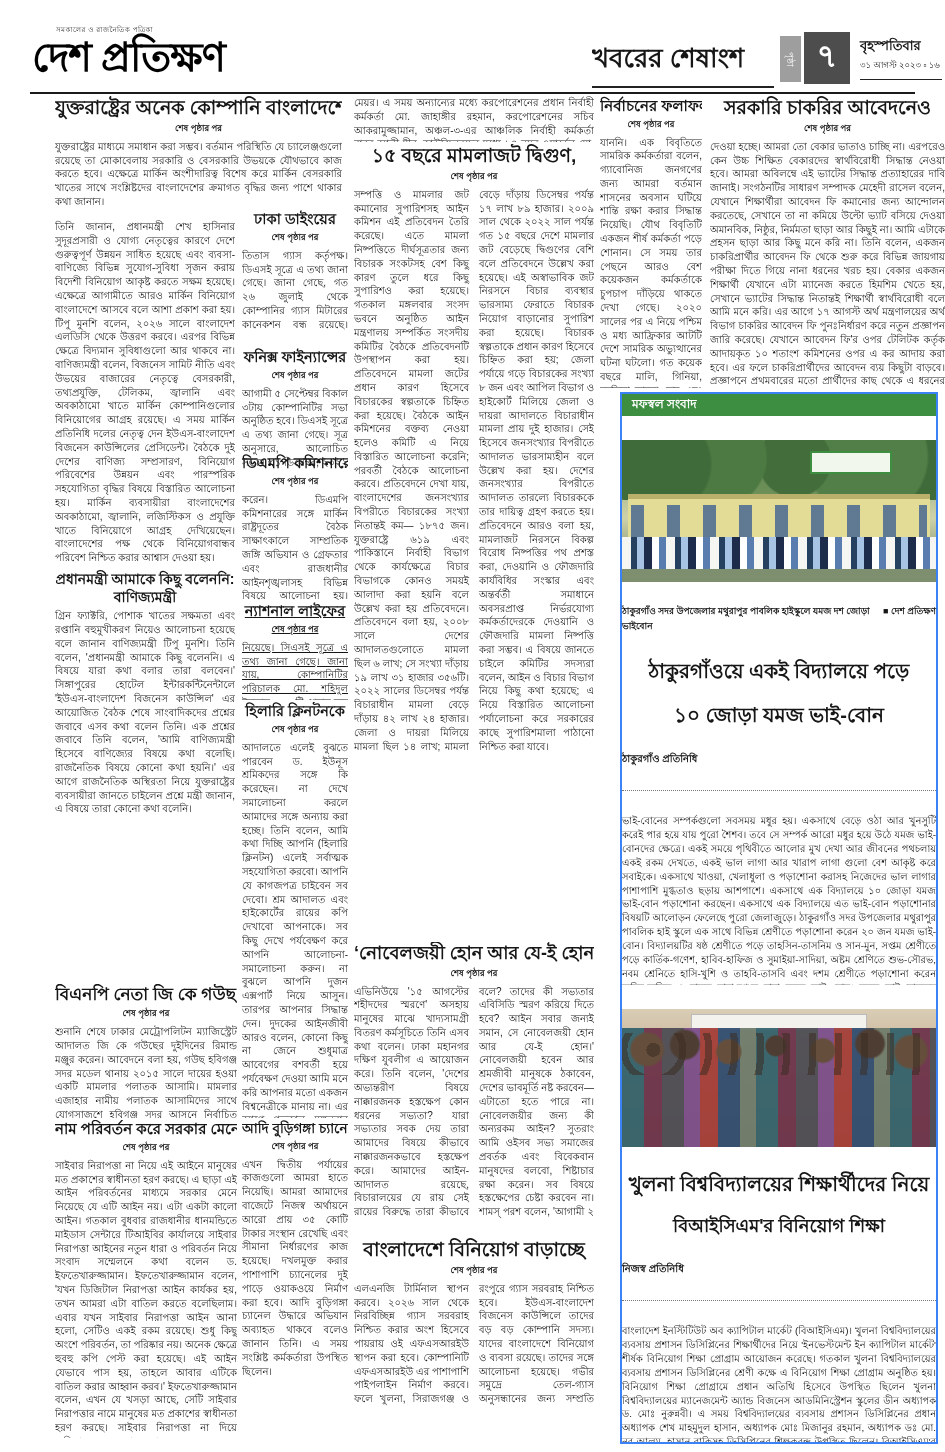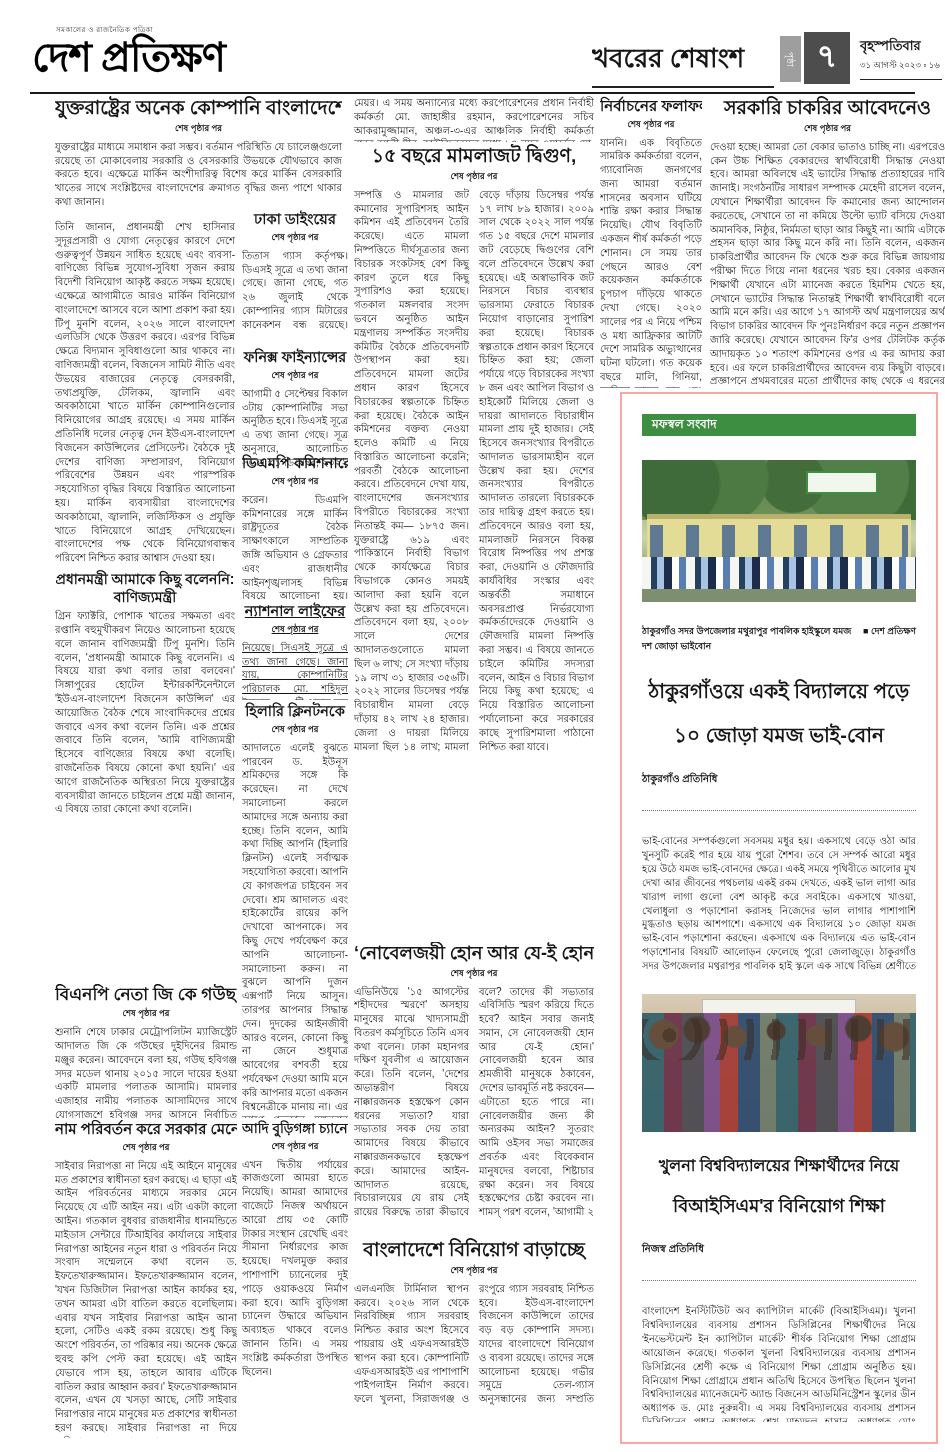--- a/index.html
+++ b/index.html
@@ -25,21 +25,21 @@
   .abs { position:absolute; overflow:hidden; }
   .h-xl { font-size:19px; font-weight:bold; text-align:center; white-space:nowrap; overflow:hidden; line-height:1.25; }
   .h-lg { font-size:17px; font-weight:bold; text-align:center; white-space:nowrap; overflow:hidden; line-height:1.25; }
   .h-md { font-size:14.5px; font-weight:bold; text-align:center; white-space:nowrap; overflow:hidden; line-height:1.3; }
   .continued { font-size:8.5px; font-weight:bold; text-align:center; margin:2px 0 4px; }
   .body-txt { font-size:10px; line-height:1.38; text-align:justify; color:#1c1c1c; }
   .cols2 { column-count:2; column-gap:10px; }
   .inline-sub { font-size:14px; font-weight:bold; text-align:center; margin:5px 0 3px; line-height:1.3; }
 
   
-  .green-box { position:absolute; left:620px; top:392px; width:318px; height:1052px; border:2px solid #fca5a5; background:#fff; padding:20px; display:flex; flex-direction:column;gap:18px; }
+  .green-box { position:absolute; left:620px; top:392px; width:318px; height:1052px; border:2px solid #3b82f6; background:#fff; padding:0; display:flex; flex-direction:column;gap:18px; }
   .green-bar { height:22px; background:#3e8e41; color:#fff; font-size:12px; font-weight:bold; display:flex; align-items:center; padding-left:10px; flex:0 0 auto; }
   .photo { position:relative; width:100%; overflow:hidden; flex:0 0 auto; margin-top:6px; }
   .caption-row { display:flex; justify-content:space-between; gap:8px; font-size:9px; font-weight:bold; margin-top:4px; flex:0 0 auto; }
   .story-title { font-size:20px; font-weight:bold; text-align:center; line-height:1.3; white-space:nowrap; overflow:hidden; flex:0 0 auto; }
   .byline { font-size:10px; font-weight:bold; margin-top:5px; flex:0 0 auto; }
   .dotted { border-top:1.5px dotted #777; margin:4px 0 5px; flex:0 0 auto; }
   .story-body { font-size:9.8px; line-height:1.42; text-align:justify; overflow:hidden; }
 
   
   .ph-sky { position:absolute; inset:0; background:linear-gradient(180deg,#7ea06b 0%,#93b27b 30%,#b9c49a 42%,#cfd2a8 55%,#9aa985 75%,#8a9a7a 100%); }
@@ -213,20 +213,20 @@
     <div class="dotted"></div>
     <div class="story-body" style="flex:1 1 auto;">ভাই-বোনের সম্পর্কগুলো সবসময় মধুর হয়। একসাথে বেড়ে ওঠা আর খুনসুটি করেই পার হয়ে যায় পুরো শৈশব। তবে সে সম্পর্ক আরো মধুর হয়ে উঠে যমজ ভাই-বোনদের ক্ষেত্রে। একই সময়ে পৃথিবীতে আলোর মুখ দেখা আর জীবনের পথচলায় একই রকম দেখতে, একই ভাল লাগা আর খারাপ লাগা গুলো বেশ আকৃষ্ট করে সবাইকে। একসাথে খাওয়া, খেলাধুলা ও পড়াশোনা করাসহ নিজেদের ভাল লাগার পাশাপাশি মুগ্ধতাও ছড়ায় আশপাশে। একসাথে এক বিদ্যালয়ে ১০ জোড়া যমজ ভাই-বোন পড়াশোনা করছেন। একসাথে এক বিদ্যালয়ে এত ভাই-বোন পড়াশোনার বিষয়টি আলোড়ন ফেলেছে পুরো জেলাজুড়ে। ঠাকুরগাঁও সদর উপজেলার মথুরাপুর পাবলিক হাই স্কুলে এক সাথে বিভিন্ন শ্রেণীতে পড়াশোনা করেন ২০ জন যমজ ভাই-বোন। বিদ্যালয়টির ষষ্ঠ শ্রেণীতে পড়ে তাহসিন-তাসনিম ও সান-মুন, সপ্তম শ্রেণীতে পড়ে কার্তিক-গণেশ, হাবিব-হাফিজ ও সুমাইয়া-সাদিয়া, অষ্টম শ্রেণিতে শুভ-সৌরভ, নবম শ্রেনিতে হাসি-খুশি ও তাহবি-তাসবি এবং দশম শ্রেণীতে পড়াশোনা করেন অবিদ-অমিত ও রাহুল রাহা-চঞ্চল রাহা যমজ ভাই বোন। যমজ ভাই-বোনদের চেহারায় মিল থাকায় তাদের নিশ্চিত করতে খানিকটা বিড়ম্বনা হলেও তাদের সাথে নিয়ে বেশ উপভোগ করেন বিদ্যালয়ের শিক্ষক ও সহপাঠীরা। দুইজন একসাথে বেড়ে ওঠাকে বেশ গর্বের সাথে দেখেন যমজ ভাই-বোনেরা। ষষ্ঠ শ্রেণীর যমজ দুই ভাই সান ও মুন বলে, আমরা দুই ভাই একসাথে সব কাজ করি। খাওয়া, খেলাধুলা ও স্কুলে যাওয়া একসাথে করি। আমাদের দুজনের পছন্দ মাসে ভাত। শুধু দুজনের দুই রঙ পছন্দ। একজনের লাল অন্যজনের নীল। আমরা একই পোশাক পরে বিভিন্ন জায়গায় যাই। শুধু পোশাক না আমাদের জুতা, চশমা, সব এক রকম। আমাদের খুব ভালো লাগে। তবে অনেকজনে আমরা কে কোনটা চিনতে পারেনা। আমরা বিষয়টাকে আরো বেশি উপভোগ করি। আমরা দুই ভাই অনেক আনন্দ করি একসাথে। বাড়িতে একসাথে বসি। আমাদের বাবা-মা ও পরিবারের সকলে খুশি আমাদের নিয়ে। সপ্তম শ্রেণীর যমজ দুই বোন সুমাইয়া ও সাদিয়া বলে, আমাদের সব কাজগুলো আমরা একসাথে করি। আমাদের সবার প্রিয় রঙ হল নীল। আমরা একসাথে স্কুলে আসি। একসাথে ক্লাসে বসি। জিমিনের সময় আবার একসাথে খেলা করে থাকি। সব কাজগুলো আমরা একসাথে করি। ক্লাসের সময় একজনকে বকা দিলে আমাদের দুজনকে খুব খারাপ লাগে। আবার কেউ যদি আমরা ভালো কিছু করি তাহলে মন থেকে ভালো লাগা কাজ করে। স্কুলের শিক্ষক ও সহপাঠীরা আমাদের চিনতে পারেনা। তখন একসাথে দুজনকে ডাকে তখন আমাদের ভালো লাগে। নবম শ্রেণির যমজ দুই বোন হাসি ও খুশি বলে, আমাদের একটা বড় সুবিধা হল কেউ কোন ভুল করলে একজন অন্য জনকে চাপিয়ে দেওয়া যায়। পরে আবার আমরা একসাথে মিলে যাই। আর পরিবারের কাছে, আত্মীয় স্বজনদের কাছে ও শিক্ষকদের কাছেও আমরা বেশ আদর পাই।</div>
 
     <div class="photo" style="height:138px;">
       <div class="ph2-wall"></div>
       <div class="ph2-banner"></div>
       <div class="ph2-crowd"></div>
       <div class="ph2-heads"></div>
     </div>
 
-    <div class="story-title" style="font-size:16px; margin-top:6px;">খুলনা বিশ্ববিদ্যালয়ের শিক্ষার্থীদের নিয়ে</div>
+    <div class="story-title" style="font-size:20px; margin-top:6px;">খুলনা বিশ্ববিদ্যালয়ের শিক্ষার্থীদের নিয়ে</div>
     <div class="story-title" style="font-size:18px;">বিআইসিএম'র বিনিয়োগ শিক্ষা</div>
     <div class="byline">নিজস্ব প্রতিনিধি</div>
     <div class="dotted"></div>
     <div class="story-body" style="height:118px; flex:0 0 auto;">বাংলাদেশ ইনস্টিটিউট অব ক্যাপিটাল মার্কেট (বিআইসিএম)। খুলনা বিশ্ববিদ্যালয়ের ব্যবসায় প্রশাসন ডিসিপ্লিনের শিক্ষার্থীদের নিয়ে 'ইনভেস্টমেন্ট ইন ক্যাপিটাল মার্কেট' শীর্ষক বিনিয়োগ শিক্ষা প্রোগ্রাম আয়োজন করেছে। গতকাল খুলনা বিশ্ববিদ্যালয়ের ব্যবসায় প্রশাসন ডিসিপ্লিনের শ্রেণী কক্ষে এ বিনিয়োগ শিক্ষা প্রোগ্রাম অনুষ্ঠিত হয়। বিনিয়োগ শিক্ষা প্রোগ্রামে প্রধান অতিথি হিসেবে উপস্থিত ছিলেন খুলনা বিশ্ববিদ্যালয়ের ম্যানেজমেন্ট অ্যান্ড বিজনেস আডমিনিস্ট্রেশন স্কুলের ডীন অধ্যাপক ড. মোঃ নুরুন্নবী। এ সময় বিশ্ববিদ্যালয়ের ব্যবসায় প্রশাসন ডিসিপ্লিনের প্রধান অধ্যাপক শেখ মাহমুদুল হাসান, অধ্যাপক মোঃ মিজানুর রহমান, অধ্যাপক ডঃ মো. নুর আলম, হাসান বাকিসহ ডিসিপ্লিনের শিক্ষকবৃন্দ উপস্থিত ছিলেন। বিআইসিএম'র সহকারী অধ্যাপক ফয়সাল আহমেদ খান ও মো. হাবিবুল্লাহ এবং প্রভাষক এস এম কালবীন ছালিমা ও ইমরান মাহমুদ বিনিয়োগ শিক্ষা প্রোগ্রামটি পরিচালনা করেন। বিআইসিএম নিয়মিতভাবে বিভিন্ন সরকারি ও বেসরকারি বিশ্ববিদ্যালয়ের শিক্ষার্থীদের নিয়ে পুঁজিবাজার সংশ্লিষ্ট বিভিন্ন বিষয়ের উপর প্রশিক্ষণ ও কর্মশালা আয়োজন করে থাকে। শিক্ষার্থীদের মাঝে পুঁজিবাজারে বিনিয়োগের আগ্রহ সৃষ্টি ও বিনিয়োগে সচেতনতা বৃদ্ধি এবং ভবিষ্যতে তাঁদের পেশাগত উৎকর্ষতা বৃদ্ধির লক্ষ্যে বিআইসিএম'র এ আয়োজন।</div>
   </div>
 
 </div>
 
 </body></html>

